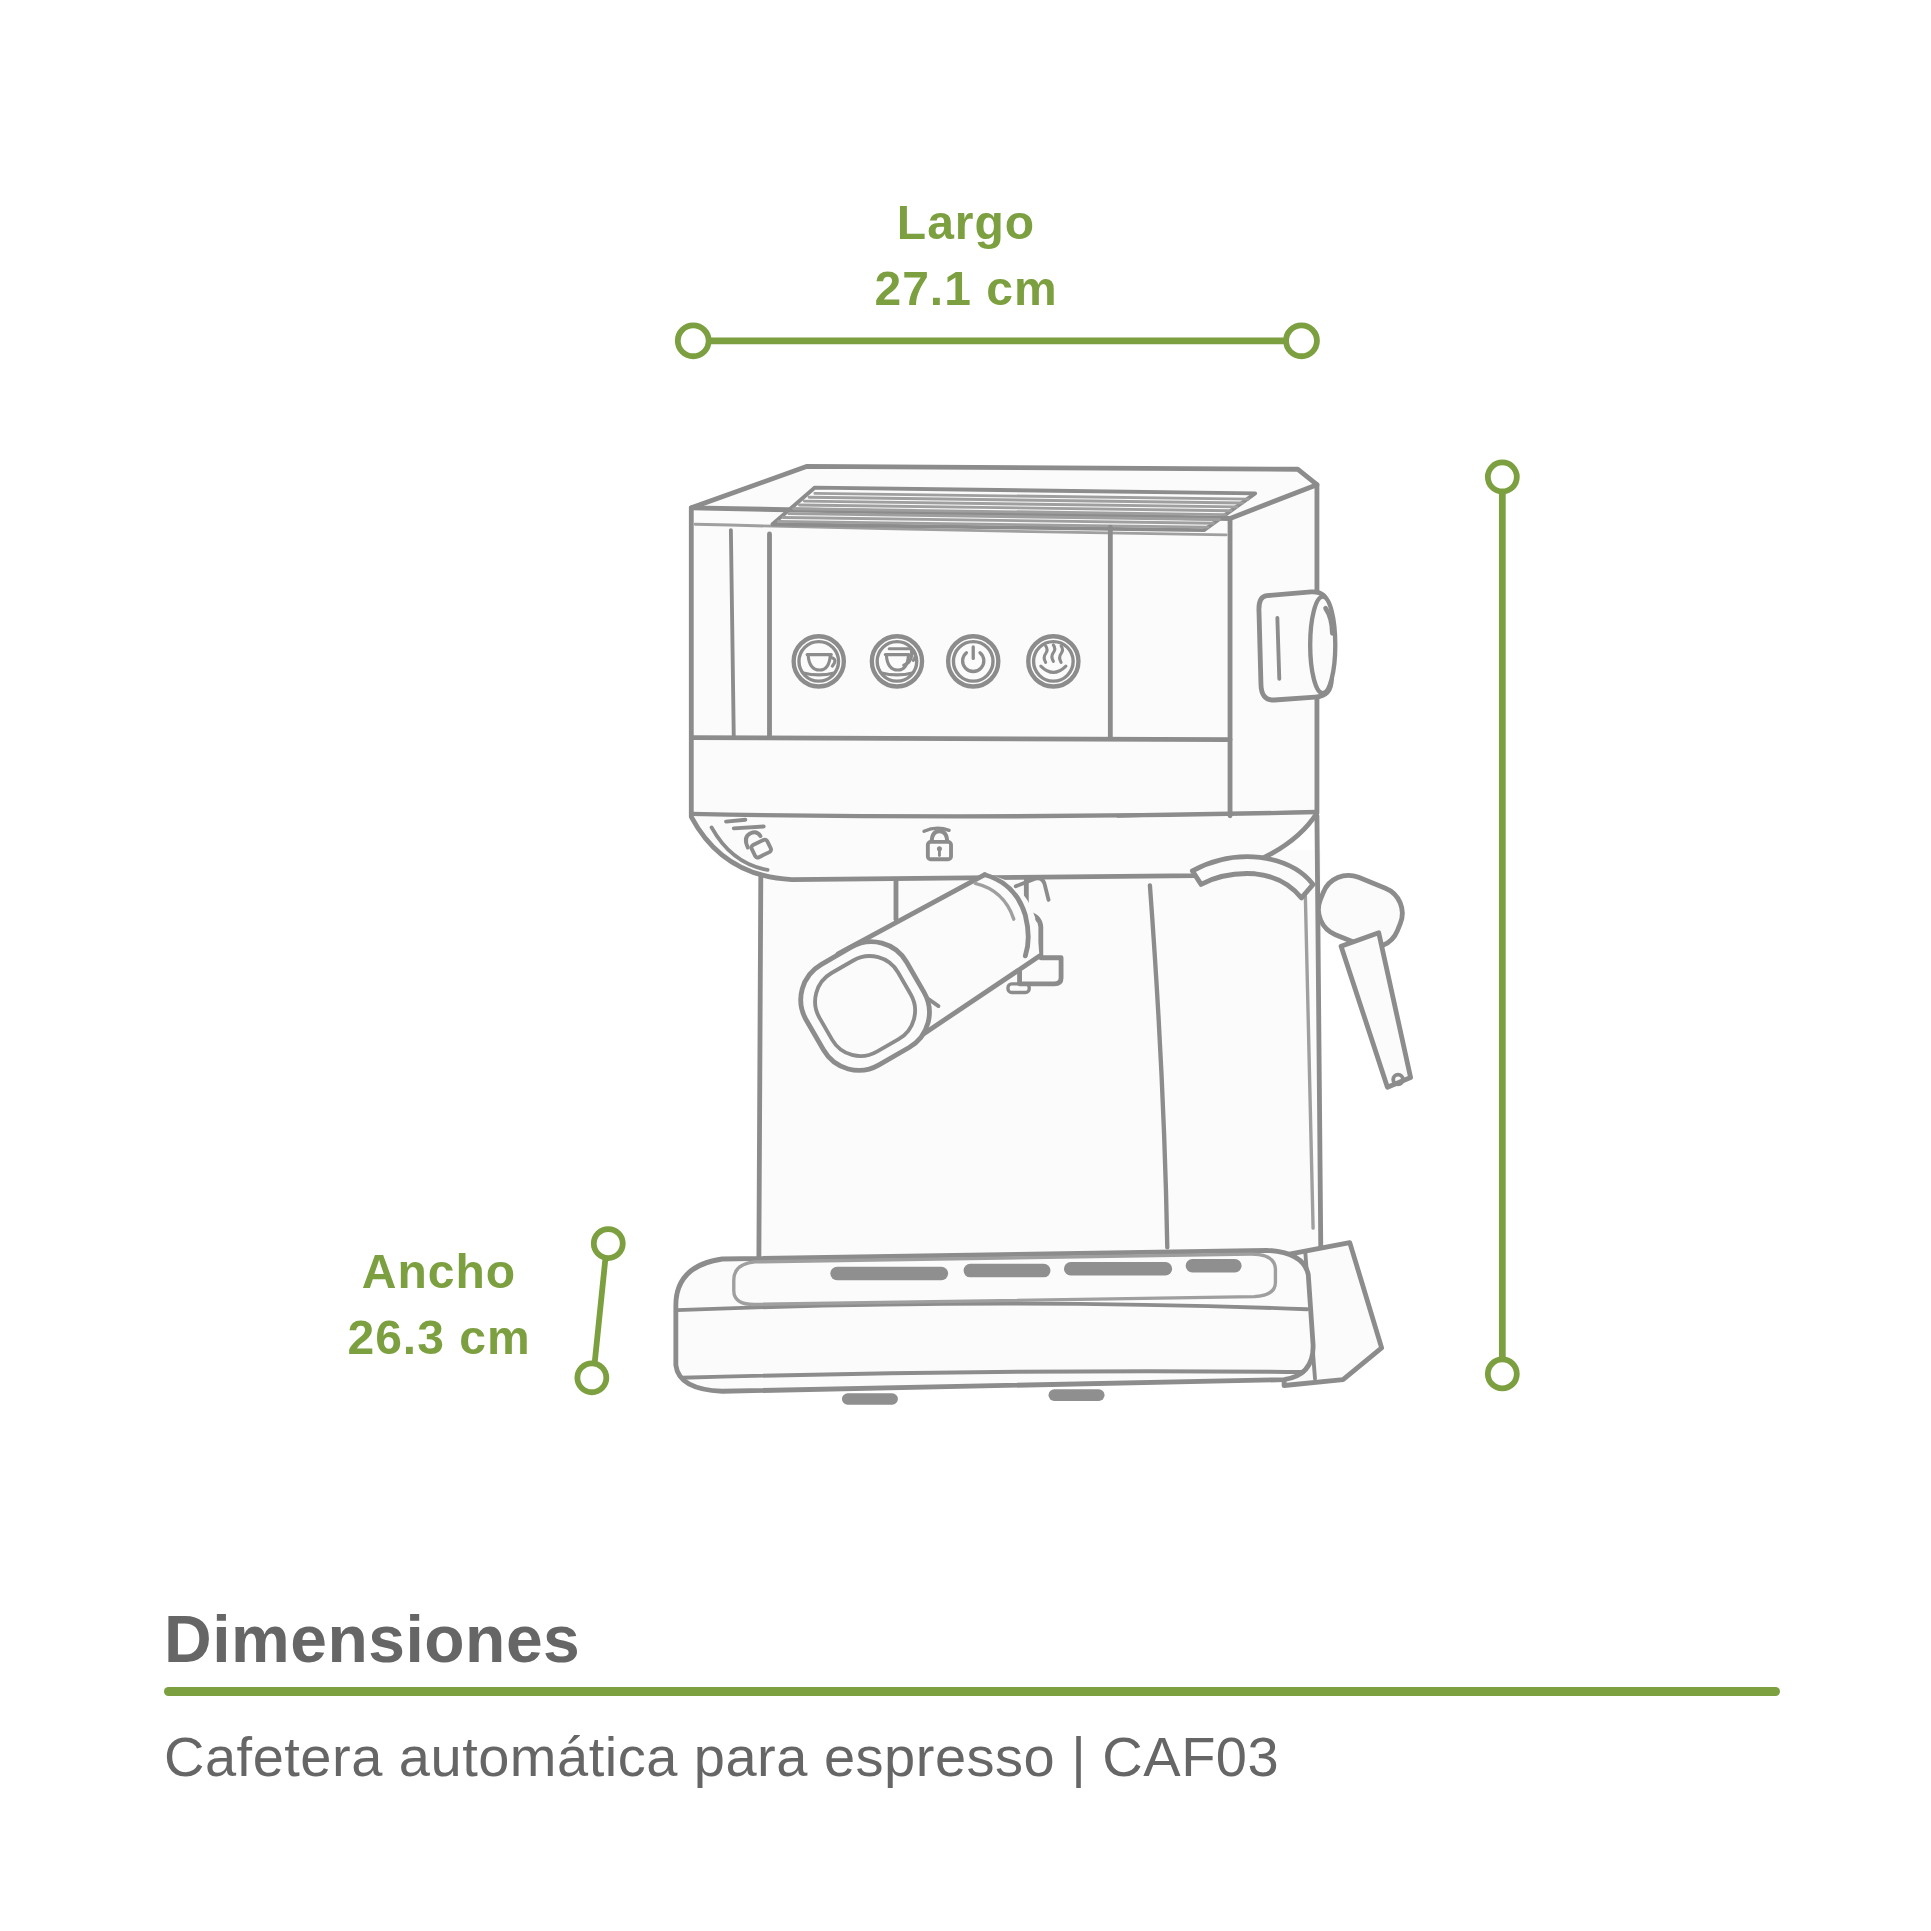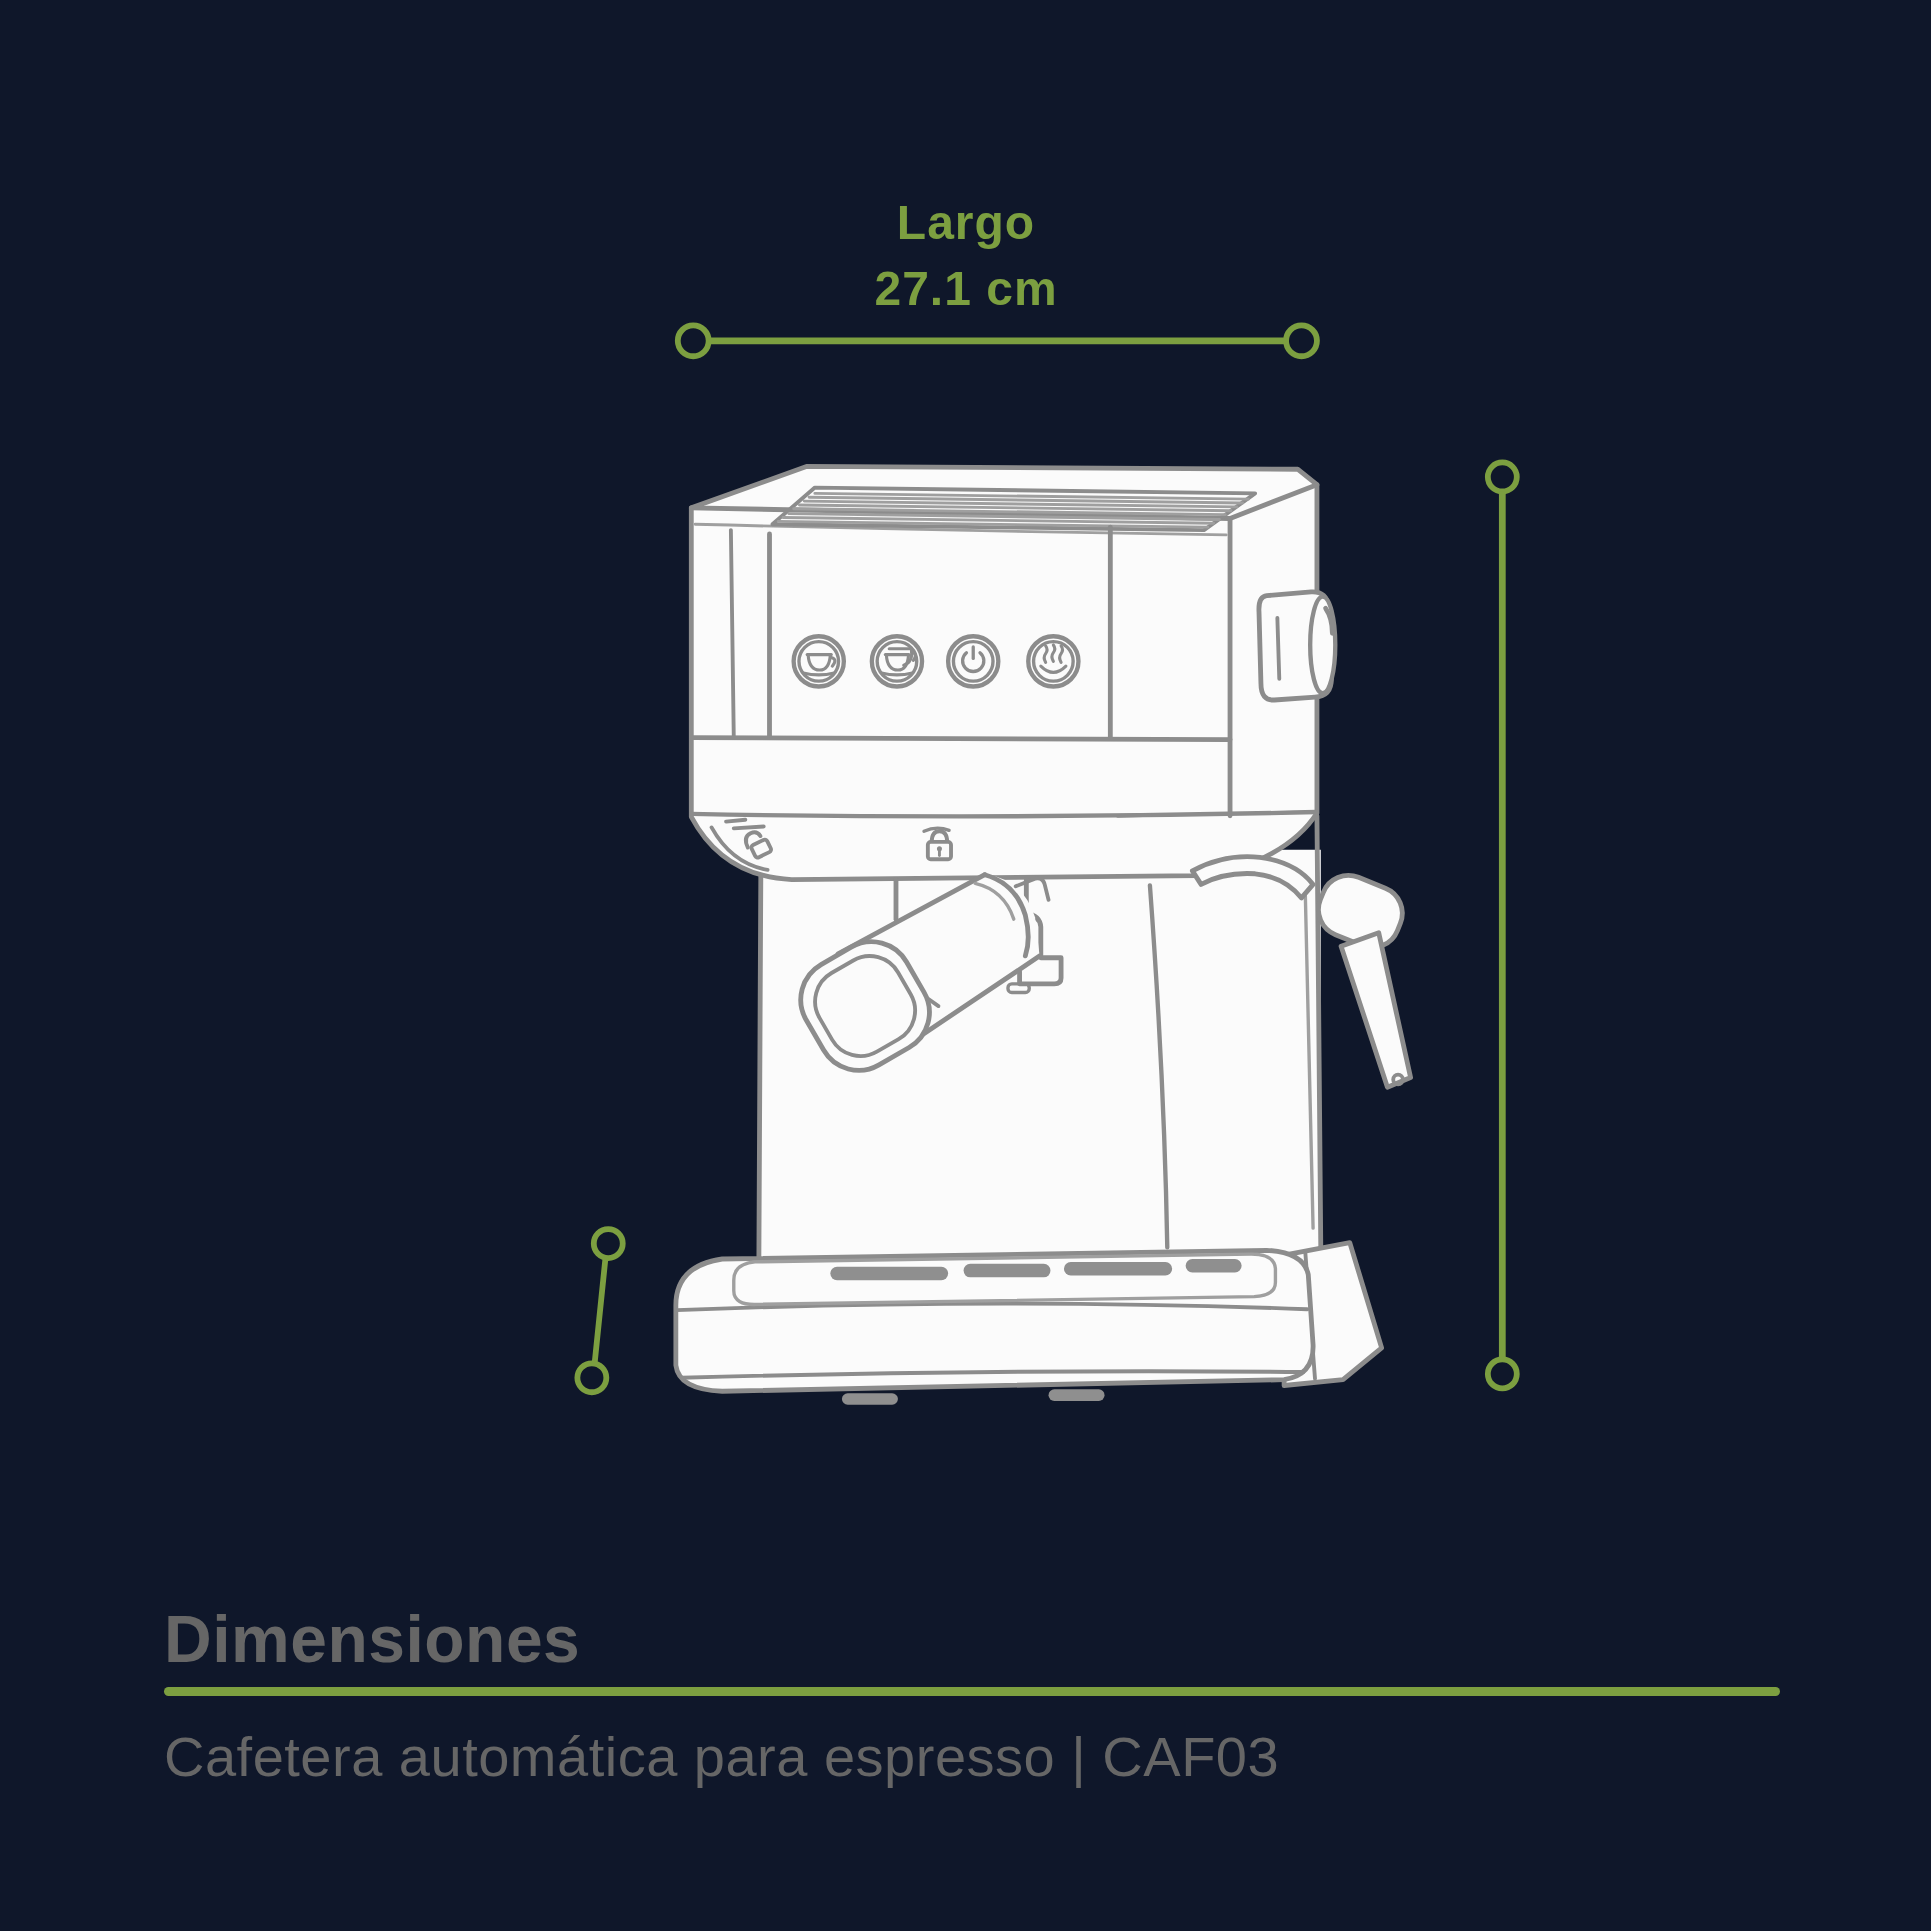--- a/index.html
+++ b/index.html
@@ -1,17 +1,17 @@
 <!DOCTYPE html>
 <html><head>
 <meta charset="utf-8">
 <style>
   html,body{margin:0;padding:0;background:#d8d8d8;}
   .stage{
-    position:relative;width:1931px;height:1931px;background:#0f172a;
+    position:relative;width:1931px;height:1931px;background:#ffffff;
     overflow:hidden;font-family:"Liberation Sans",sans-serif;
   }
   .art{position:absolute;left:0;top:0;width:1931px;height:1931px;}
   .dim-label{
     position:absolute;transform:translateX(-50%);
     font-weight:700;font-size:48px;line-height:66px;
     color:#7c9f40;text-align:center;white-space:nowrap;letter-spacing:1px;
   }
   .footer-title{
     position:absolute;left:164px;top:1601px;
@@ -199,19 +199,23 @@
         <circle cx="613" cy="1427" r="15" stroke-width="6"></circle>
         <path d="M627,1304 L616,1411" stroke-width="6"></path>
       </g>
     </g>
   </svg>
 
   <div class="dim-label" style="left:966px;top:190px">
     <span style="display:block">Largo</span>
     <span style="display:block">27.1 cm</span>
   </div>
+  <div class="dim-label" style="left:439px;top:1239px">
+    <span style="display:block">Ancho</span>
+    <span style="display:block">26.3 cm</span>
+  </div>
 
   <div class="footer-title">Dimensiones</div>
   <div class="title-rule"></div>
   <div class="footer-subtitle">Cafetera automática para espresso | CAF03</div>
 
 </div>
 
 
 </body></html>

